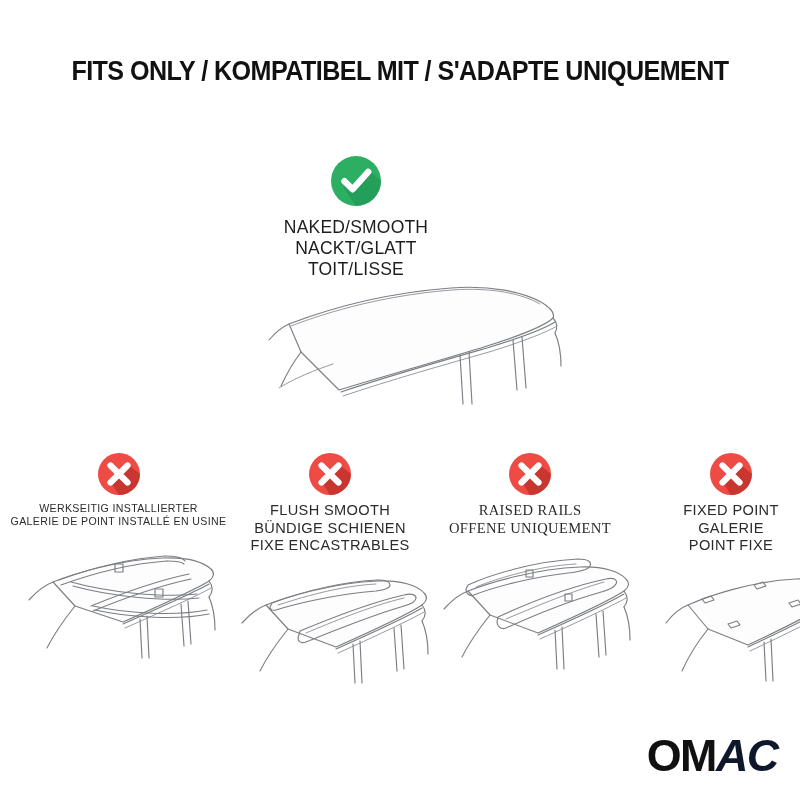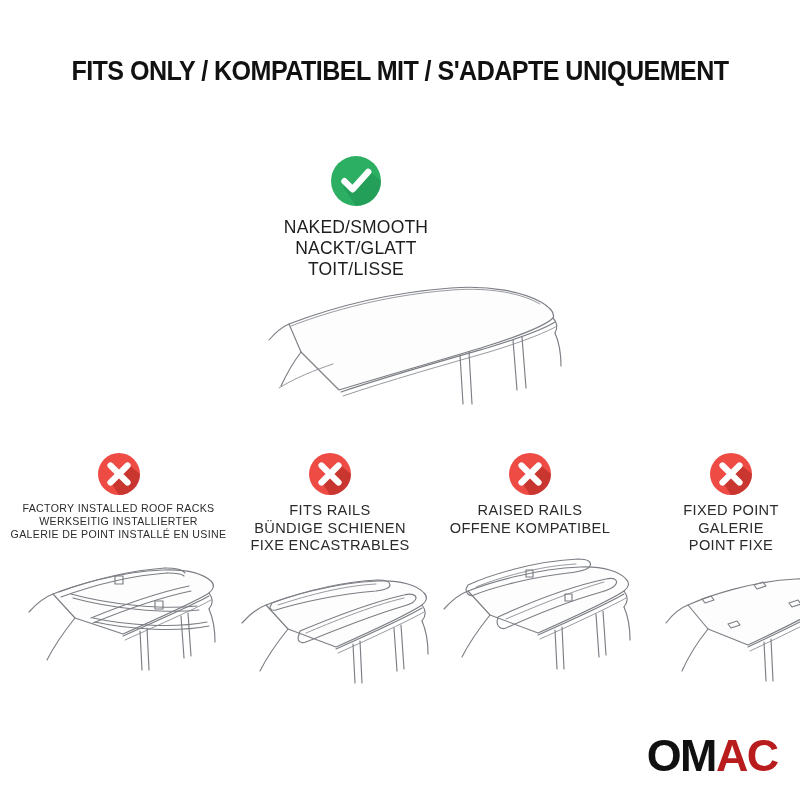--- a/index.html
+++ b/index.html
@@ -77,21 +77,21 @@
     width: 800px;
     height: 250px;
   }
   .not-col {
     position: absolute;
     top: 0;
     text-align: center;
   }
   .not-col.c0 { left: 3px;   width: 231px; }
   .not-col.c1 { left: 228px; width: 204px; }
-  .not-col.c2 { left: 428px; width: 204px; }
+  .not-col.c2 { left: 428px; width: 204px; font-family: Liberation Serif, serif; }
   .not-col.c3 { left: 656px; width: 150px; }
 
   .x-badge {
     width: 44px;
     height: 44px;
     margin: 0 auto;
   }
   .x-badge svg { display: block; }
 
   .not-labels {
@@ -119,21 +119,21 @@
     right: 24px;
     bottom: 22px;
     font-family: "Liberation Sans", sans-serif;
     font-weight: bold;
     font-size: 44px;
     letter-spacing: -1.5px;
     line-height: 1;
     transform: scaleX(1.02);
   }
   .brand-dark { color: #111111; }
-  .brand-red  { color: #b91c1c; }
+  .brand-red  { color: #0f172a; font-style: italic; }
 
   .line { fill: none; stroke: #7b7e84; stroke-width: 1.15; stroke-linejoin: round; stroke-linecap: round; }
   .line-thin { fill: none; stroke: #8c8f95; stroke-width: 0.9; stroke-linecap: round; }
   .roof-fill { fill: #fdfdfd; }
 </style>
 </head>
 <body>
 
 <div class="header-title">FITS ONLY / KOMPATIBEL MIT / S'ADAPTE UNIQUEMENT</div>
 
@@ -188,21 +188,20 @@
 
   <div class="not-col c0">
     <div class="x-badge">
       <svg width="44" height="44" viewBox="0 0 44 44" aria-hidden="true">
         <circle cx="22" cy="22" r="21" fill="#EE4B45"></circle>
         <path d="M22 43 A21 21 0 0 0 43 22 L30.5 12 L22 20 L13 29 Z" fill="#A32019" opacity="0.5"></path>
         <path d="M13.5 13.5 L30.5 30.5 M30.5 13.5 L13.5 30.5" stroke="#ffffff" stroke-width="6.2" stroke-linecap="round"></path>
       </svg>
     </div>
     <div class="not-labels">
-      <div>FACTORY INSTALLED ROOF RACKS</div>
       <div>WERKSEITIG INSTALLIERTER</div>
       <div>GALERIE DE POINT INSTALLÉ EN USINE</div>
     </div>
     <div class="small-roof">
       <svg width="215" height="132" viewBox="0 0 215 132" aria-hidden="true">
         <path class="line roof-fill" d="M42 48 C62 40 106 26 152 24 C176 23 192 28 200 35
                  C204 39 203 43 198 47
                  C186 55 148 72 112 88
                  L64 72 Z"></path>
         <path class="line" d="M42 48 C34 51 25 58 18 66"></path>
@@ -236,21 +235,21 @@
 
   <div class="not-col c1">
     <div class="x-badge">
       <svg width="44" height="44" viewBox="0 0 44 44" aria-hidden="true">
         <circle cx="22" cy="22" r="21" fill="#EE4B45"></circle>
         <path d="M22 43 A21 21 0 0 0 43 22 L30.5 12 L22 20 L13 29 Z" fill="#A32019" opacity="0.5"></path>
         <path d="M13.5 13.5 L30.5 30.5 M30.5 13.5 L13.5 30.5" stroke="#ffffff" stroke-width="6.2" stroke-linecap="round"></path>
       </svg>
     </div>
     <div class="not-labels">
-      <div>FITS RAILS</div>
+      <div>FLUSH SMOOTH</div>
       <div>BÜNDIGE SCHIENEN</div>
       <div>FIXE ENCASTRABLES</div>
     </div>
     <div class="small-roof">
       <svg width="205" height="132" viewBox="0 0 205 132" aria-hidden="true">
         <path class="line roof-fill" d="M38 44 C58 36 104 22 150 20 C174 19 190 25 196 32
                  C200 36 199 40 194 44
                  C182 52 144 70 108 86
                  L60 68 Z"></path>
         <path class="line" d="M38 44 C30 47 21 54 14 62"></path>
@@ -281,21 +280,21 @@
   <div class="not-col c2">
     <div class="x-badge">
       <svg width="44" height="44" viewBox="0 0 44 44" aria-hidden="true">
         <circle cx="22" cy="22" r="21" fill="#EE4B45"></circle>
         <path d="M22 43 A21 21 0 0 0 43 22 L30.5 12 L22 20 L13 29 Z" fill="#A32019" opacity="0.5"></path>
         <path d="M13.5 13.5 L30.5 30.5 M30.5 13.5 L13.5 30.5" stroke="#ffffff" stroke-width="6.2" stroke-linecap="round"></path>
       </svg>
     </div>
     <div class="not-labels">
       <div>RAISED RAILS</div>
-      <div>OFFENE KOMPATIBEL</div>
+      <div>OFFENE UNIQUEMENT</div>
     </div>
     <div class="small-roof">
       <svg width="205" height="132" viewBox="0 0 205 132" aria-hidden="true">
         <path class="line roof-fill" d="M40 48 C60 40 106 26 152 24 C176 23 192 29 198 36
                  C202 40 201 44 196 48
                  C184 56 146 74 110 90
                  L62 72 Z"></path>
         <path class="line" d="M40 48 C32 51 23 58 16 66"></path>
         <path class="line" d="M62 72 C54 82 42 98 34 114"></path>
         <path class="line" d="M196 48 C200 53 200 59 196 64"></path>

